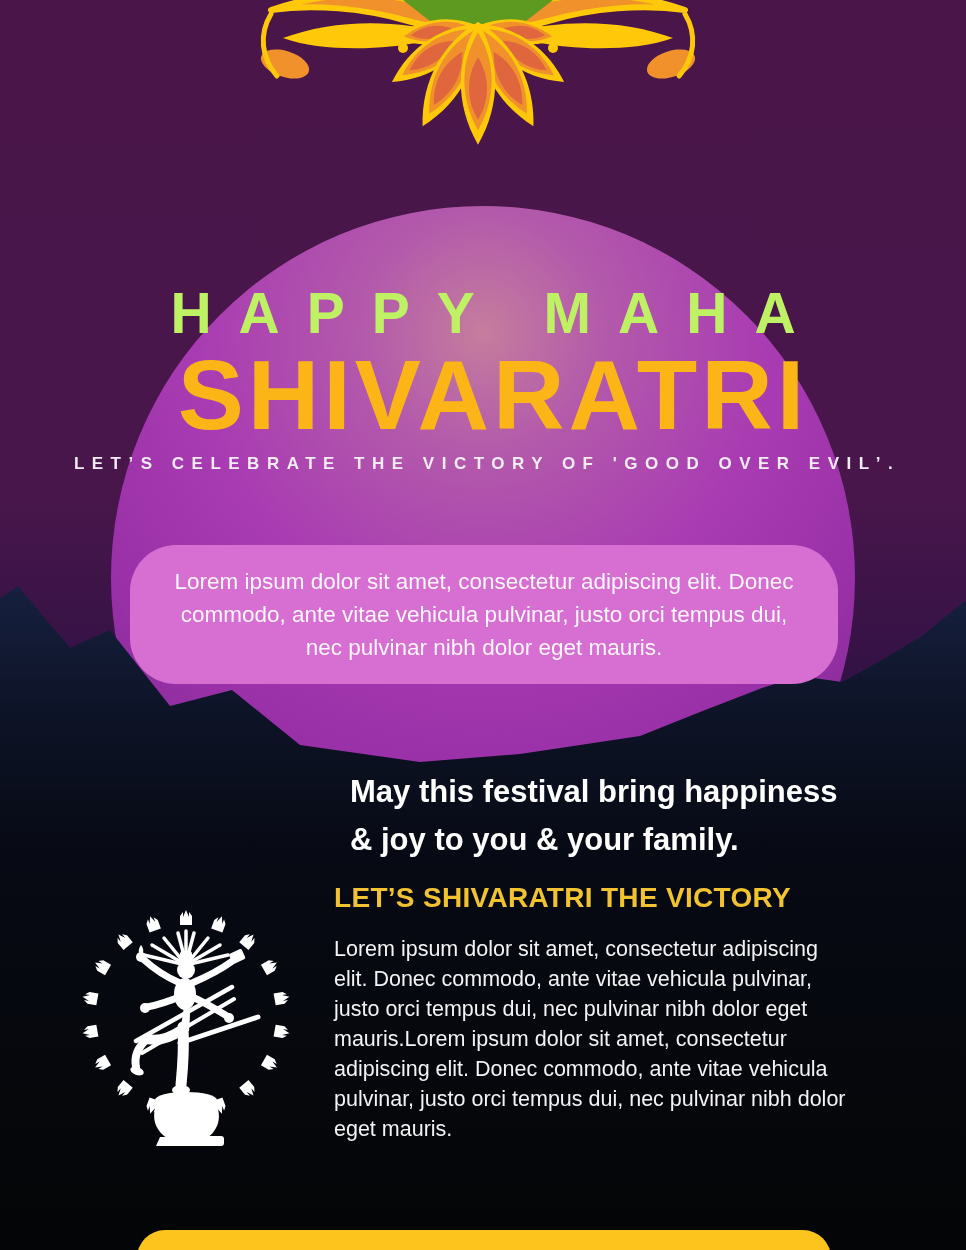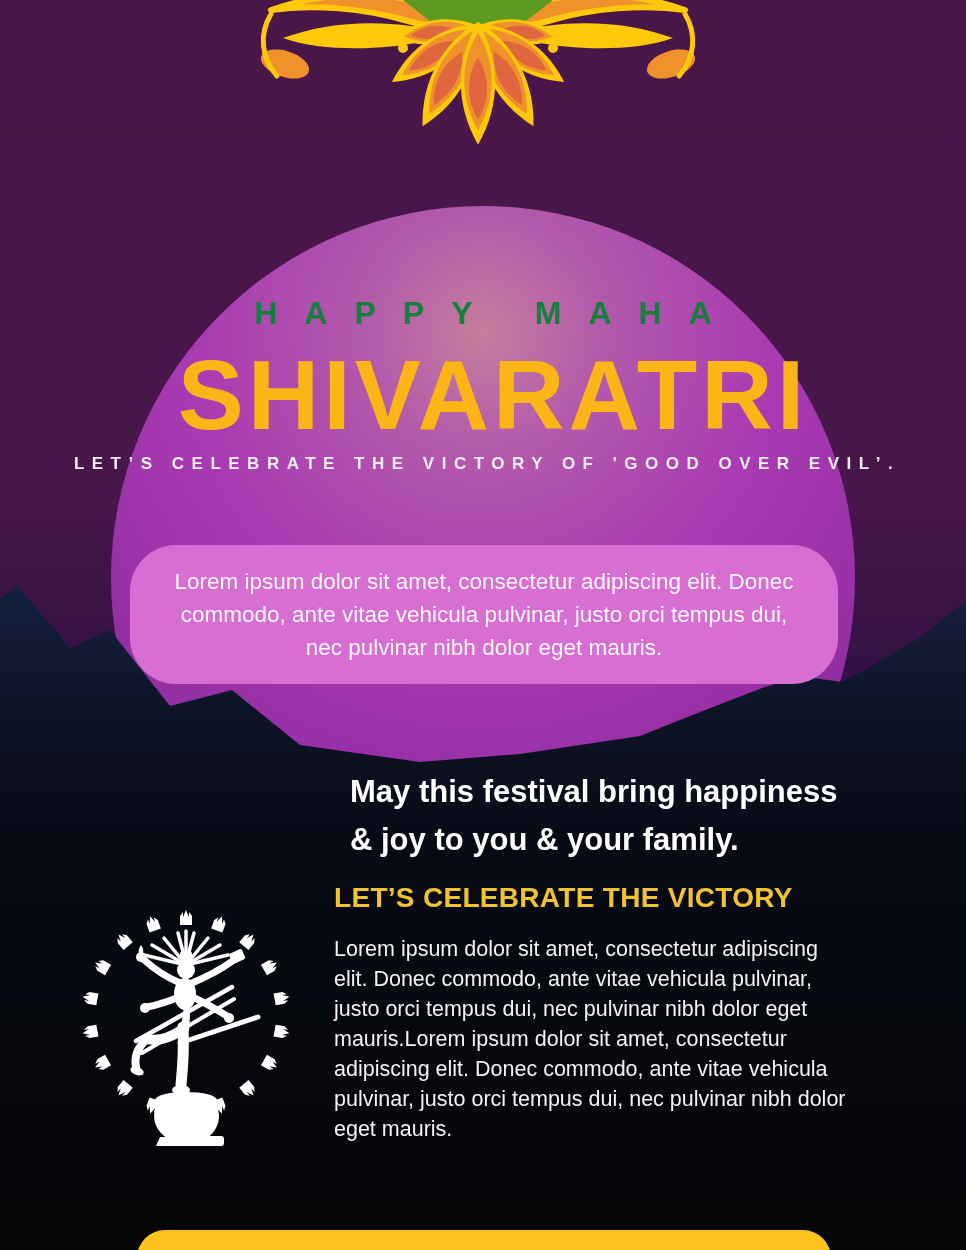--- a/index.html
+++ b/index.html
@@ -6,21 +6,21 @@
   .poster {
     position:relative; width:966px; height:1250px; overflow:hidden;
     font-family:"Liberation Sans", sans-serif; background:#05060a;
   }
   .bg { position:absolute; inset:0; display:block; }
 
   .lotus { position:absolute; left:243px; top:0; width:470px; height:150px; }
 
   .hero { position:absolute; left:0; right:0; top:288px; text-align:center; z-index:4; }
   .title1 {
-    font-size:32px; font-weight:700; color:#15803d;
+    font-size:57px; font-weight:700; color:#bef264;
     letter-spacing:27px; padding-left:27px; line-height:50px;
   }
   .title2 {
     font-size:99px; font-weight:700; color:#fbb517;
     letter-spacing:4px; padding-left:20px; line-height:100px; margin-top:7px;
   }
   .tagline {
     margin-top:9px; font-size:17px; font-weight:700; color:#f3edf6;
     letter-spacing:7.5px; padding-left:8px;
   }
@@ -189,19 +189,19 @@
     <ellipse cx="101" cy="197" rx="9" ry="5" fill="#ffffff"></ellipse>
 
     <ellipse cx="106" cy="207" rx="31" ry="8" fill="#ffffff"></ellipse>
     <path d="M78,208 C71,222 73,236 88,246 L126,246 C140,236 142,222 135,208 Z" fill="#ffffff"></path>
     <path d="M80,244 L134,244 L138,253 L76,253 Z" fill="#ffffff"></path>
     <rect x="118" y="243" width="26" height="10" rx="3" fill="#ffffff"></rect>
   </svg>
 
   <section class="col">
     <h1><span>May this festival bring happiness</span><br><span>&amp; joy to you &amp; your family.</span></h1>
-    <h2><span>LET’S CELEBRATE THE VICTORY</span><br></h2>
+    <h2><span>LET’S SHIVARATRI THE VICTORY</span><br></h2>
     <p class="body">Lorem ipsum dolor sit amet, consectetur adipiscing elit. Donec commodo, ante vitae vehicula pulvinar, justo orci tempus dui, nec pulvinar nibh dolor eget mauris.Lorem ipsum dolor sit amet, consectetur adipiscing elit. Donec commodo, ante vitae vehicula pulvinar, justo orci tempus dui, nec pulvinar nibh dolor eget mauris.</p>
   </section>
 
   <div class="bottom-bar"></div>
 
 </div>
 
 </body></html>

